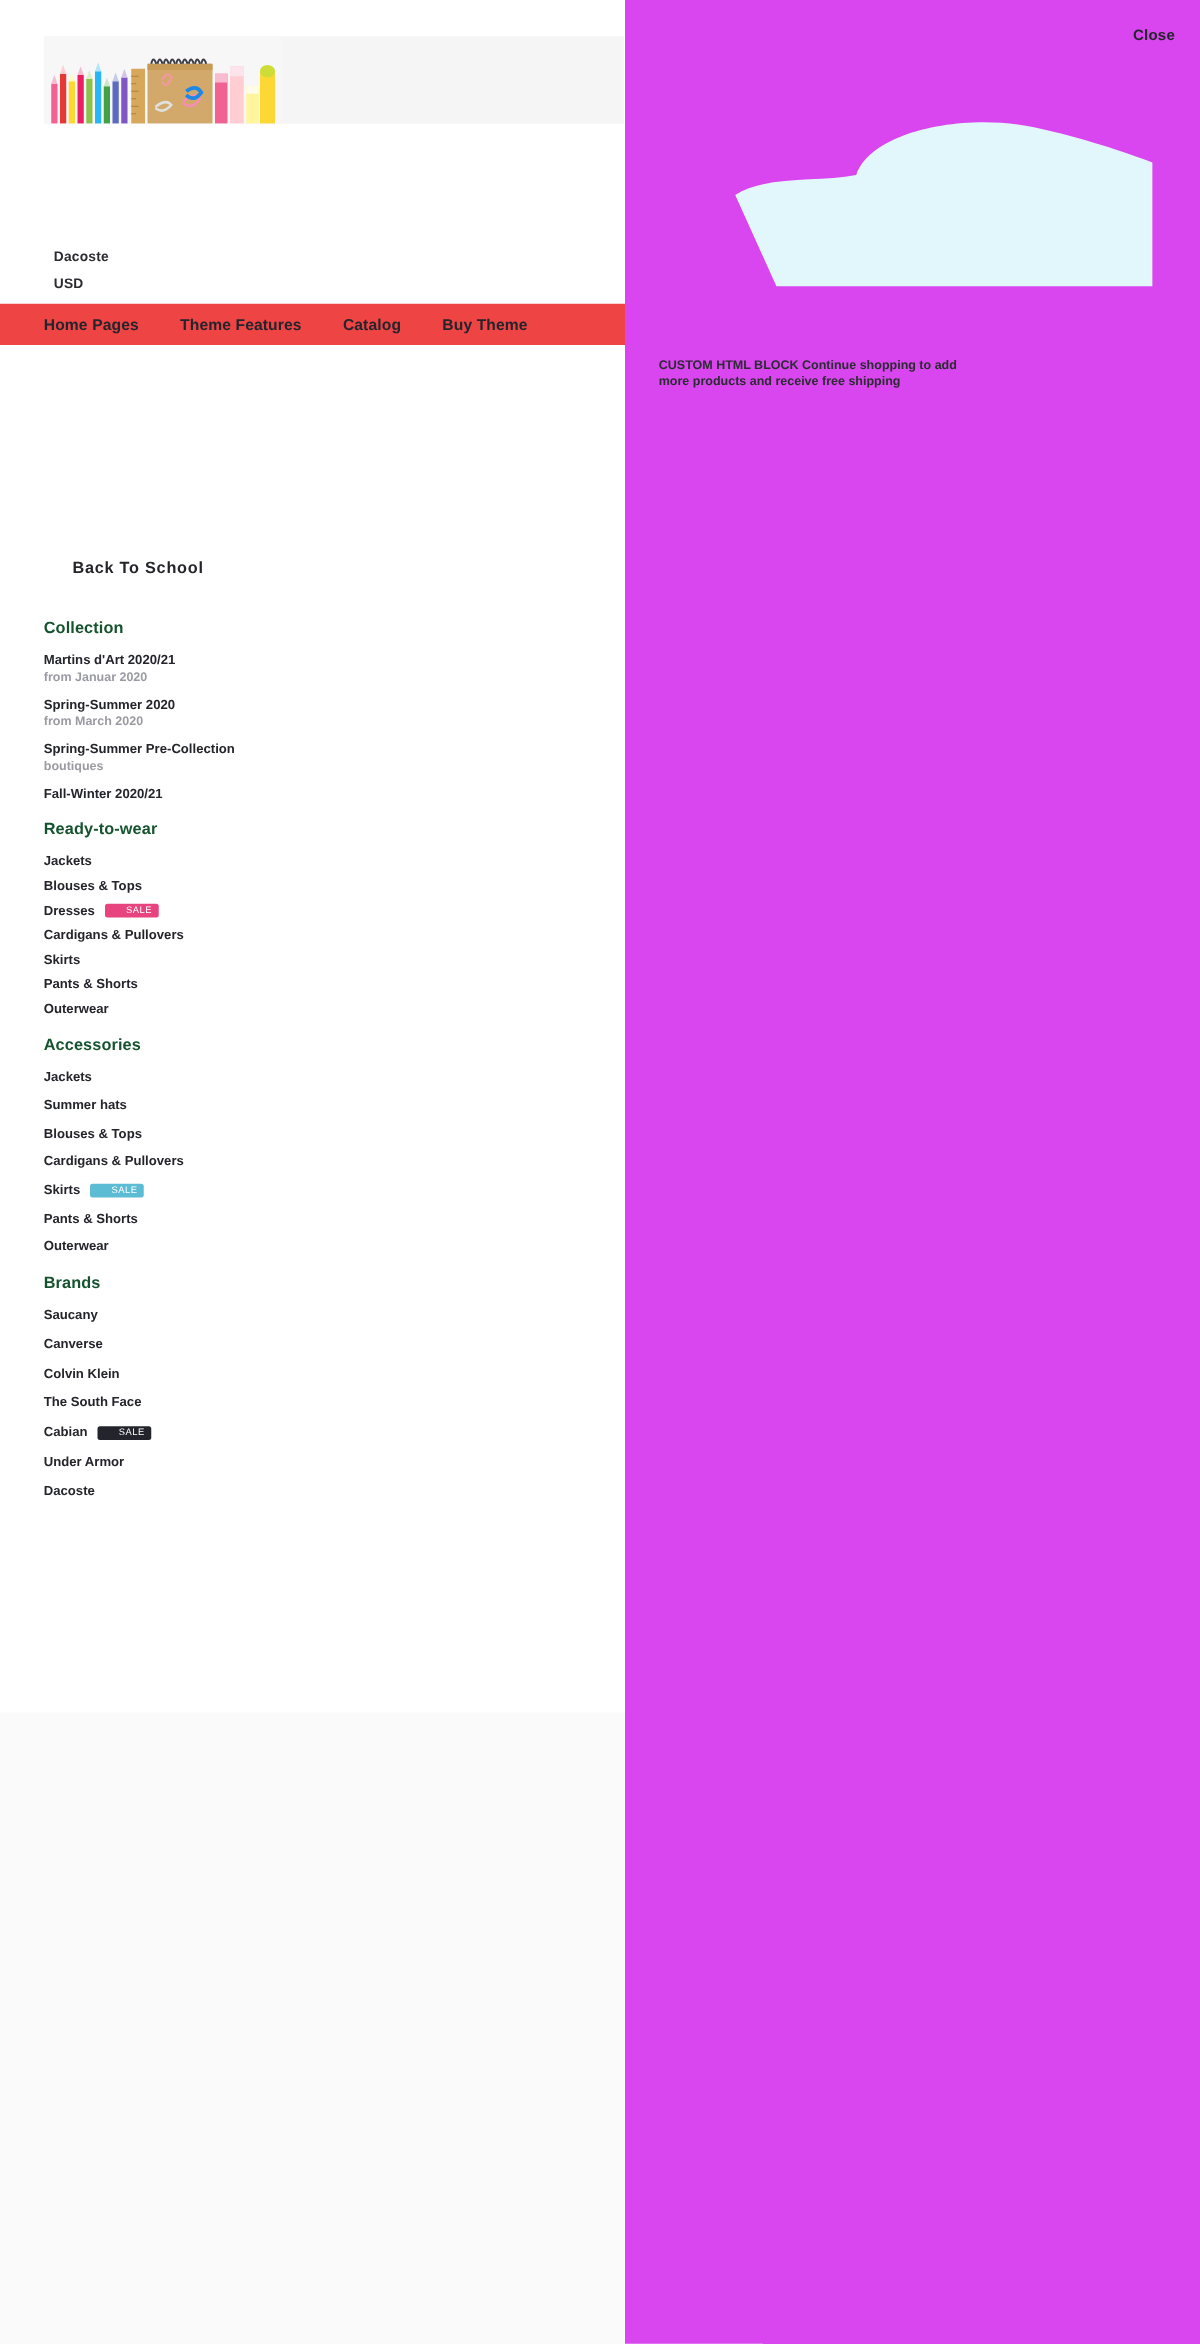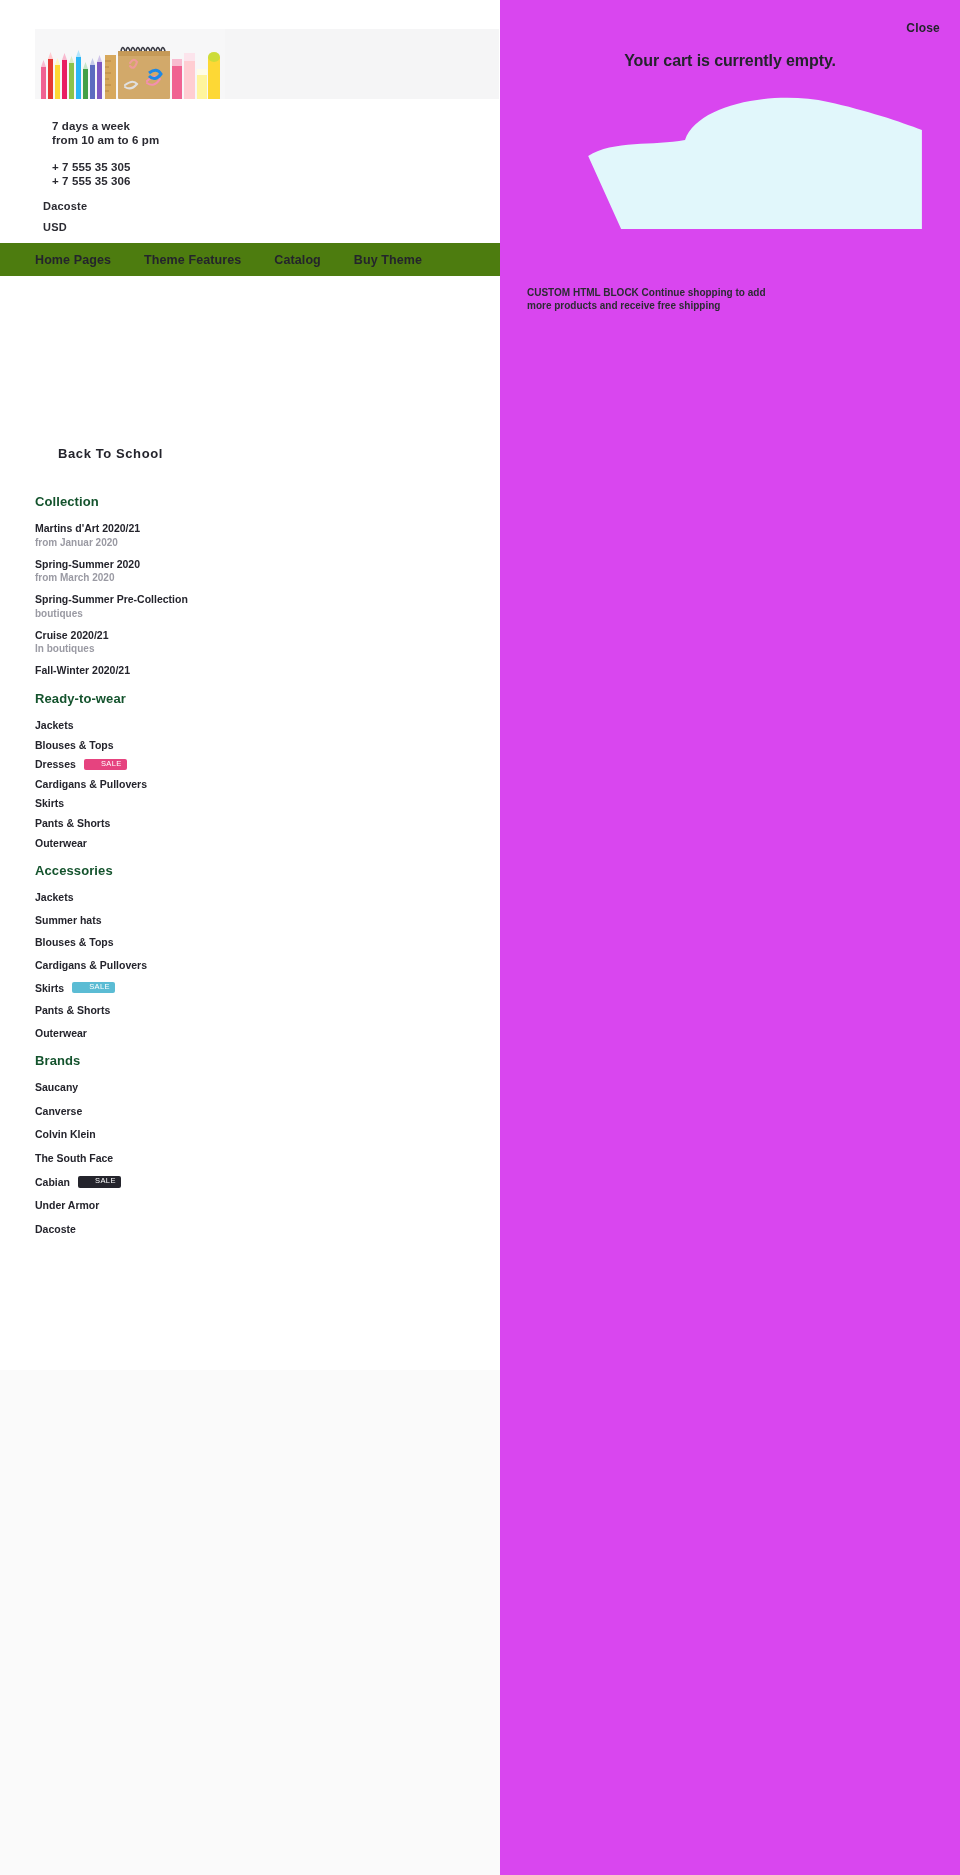--- a/index.html
+++ b/index.html
@@ -261,35 +261,27 @@
       <rect x="137" y="30" width="10" height="7" fill="#f8bbd0"></rect>
       <rect x="149" y="24" width="11" height="46" fill="#ffcdd2"></rect>
       <rect x="149" y="24" width="11" height="8" fill="#fce4ec"></rect>
       <rect x="162" y="40" width="10" height="30" fill="#fff59d"></rect>
       <rect x="162" y="40" width="10" height="6" fill="#fffde7"></rect>
       <rect x="173" y="28" width="12" height="42" fill="#fdd835"></rect>
       <ellipse cx="179" cy="28" rx="6" ry="5" fill="#cddc39"></ellipse>
     </svg>
   </div>
 
-  <div id="contact-block">
-    <span class="hours-line">7 days a week</span>
-    <span class="hours-line">from 10 am to 6 pm</span>
-    <div class="phones">
-      <span class="phone-line">+ 7 555 35 305</span>
-      <span class="phone-line">+ 7 555 35 306</span>
-    </div>
-  </div>
 
   <div id="locale-block">
     <span class="locale-row">Dacoste</span>
     <span class="locale-row">USD</span>
   </div>
 
-  <nav id="main-nav" style="background: #4d7c0f;">
+  <nav id="main-nav" style="background: #ef4444;">
     <span class="nav-item">Home Pages</span>
     <span class="nav-item">Theme Features</span>
     <span class="nav-item">Catalog</span>
     <span class="nav-item">Buy Theme</span>
   </nav>
 
   <div id="back-to-school">Back To School</div>
 
   <div id="mega-menu">
 
@@ -301,24 +293,20 @@
       </li>
       <li>
         <span>Spring-Summer 2020</span>
         <span class="sub">from March 2020</span>
       </li>
       <li>
         <span>Spring-Summer Pre-Collection</span>
         <span class="sub">boutiques</span>
       </li>
       <li>
-        <span>Cruise 2020/21</span>
-        <span class="sub">In boutiques</span>
-      </li>
-      <li>
         <span>Fall-Winter 2020/21</span>
       </li>
     </ul>
 
     <h3 class="menu-heading tight">Ready-to-wear</h3>
     <ul class="menu-list rtw">
       <li>
           <span>Jackets</span>
         </li>
       <li>
@@ -396,20 +384,19 @@
 
   </div>
 
   <div id="bottom-panel" style="background: rgb(250, 250, 250);"></div>
 </div>
 
 <div id="cart-drawer">
 
   <div id="cart-close">Close</div>
 
-  <div id="cart-empty-title">Your cart is currently empty.</div>
 
   <svg id="cart-blob" viewBox="0 0 370 135" preserveAspectRatio="none">
     <path d="M100 44 C112 8, 186 -6, 239 6 C275 14, 310 26, 330 34 L330 133 L38 133 L6 60 C30 44, 70 50, 100 44 Z" transform="translate(-6,0) scale(1.03,1.0)" fill="#e1f7fb"></path>
   </svg>
 
   <div id="cart-note">CUSTOM HTML BLOCK Continue shopping to add more products and receive free shipping</div>
 </div>
 
 </body></html>

